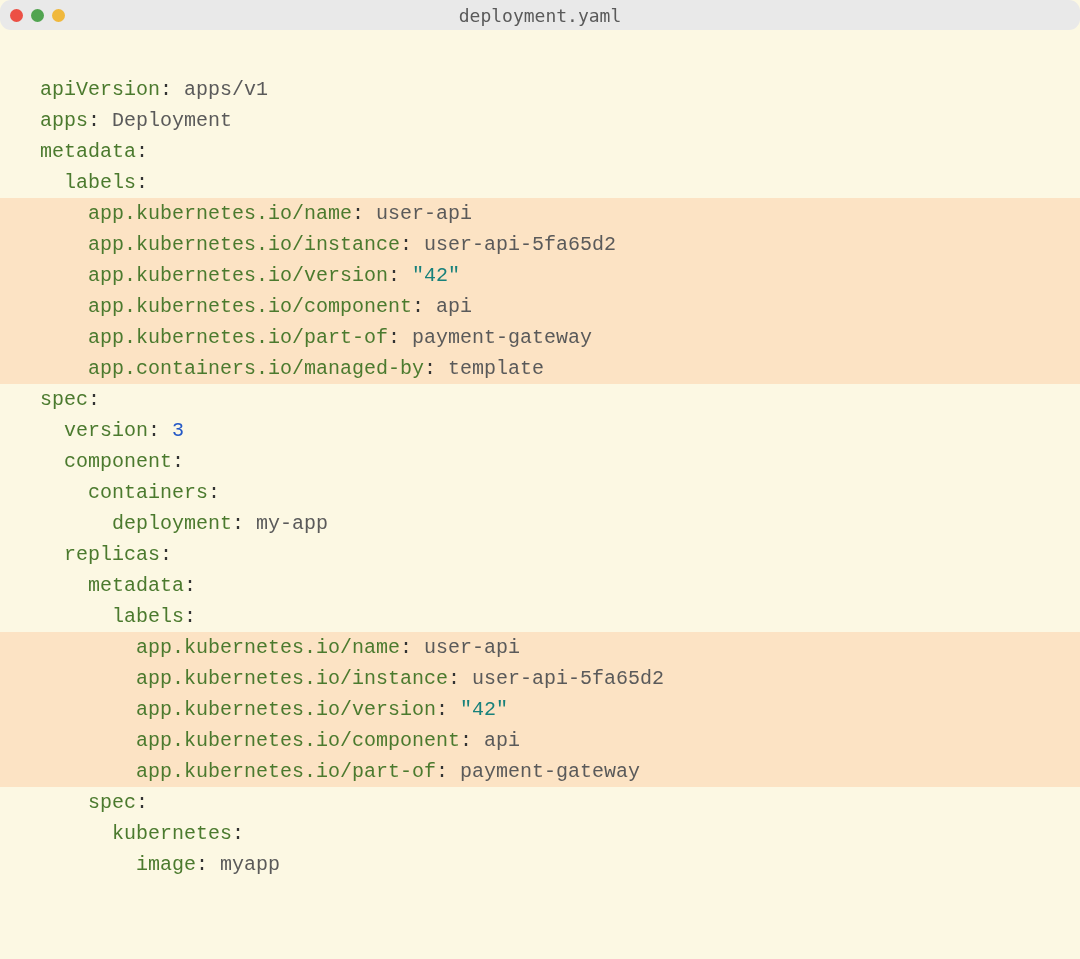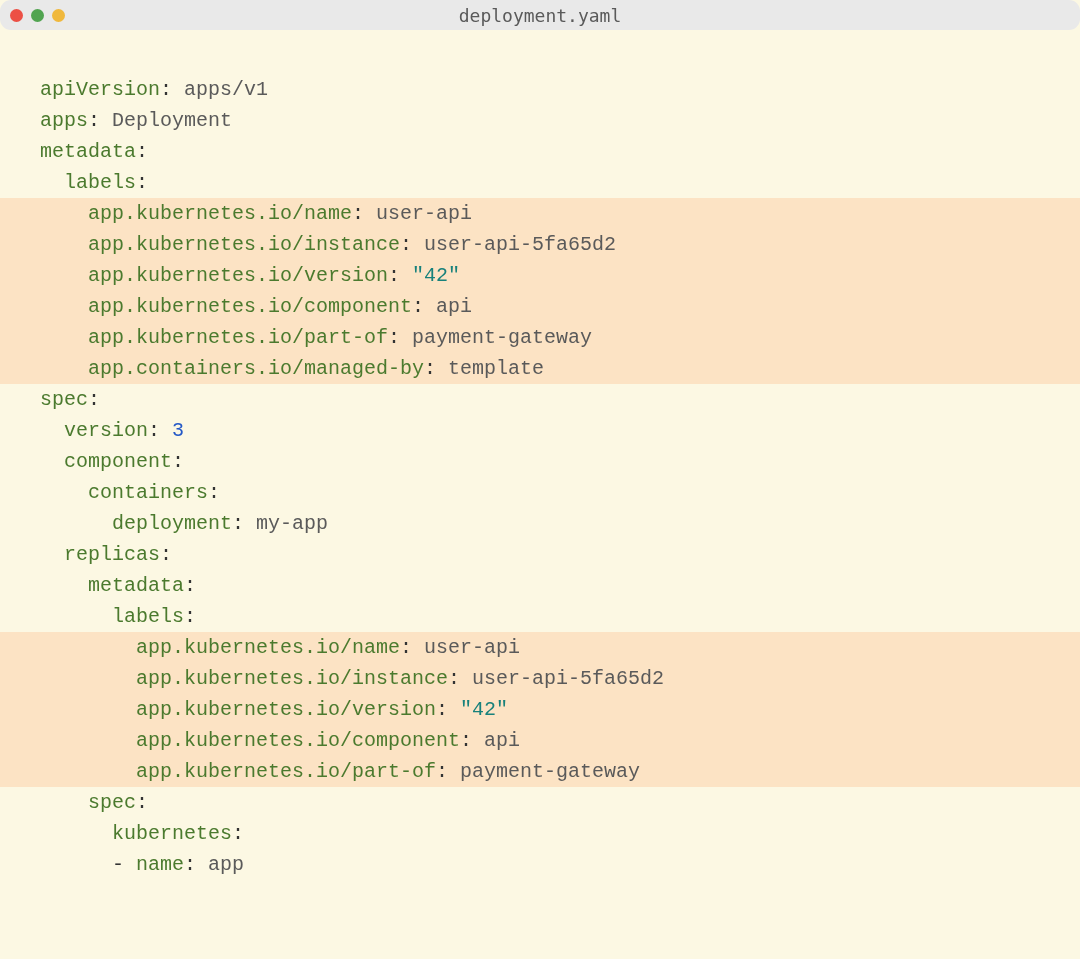--- a/index.html
+++ b/index.html
@@ -97,16 +97,16 @@
 <div class="line hl">        <span class="key">app.kubernetes.io/version</span><span class="punct">: </span><span class="str">"42"</span></div>
 
 <div class="line hl">        <span class="key">app.kubernetes.io/component</span><span class="punct">: </span><span class="plain">api</span></div>
 
 <div class="line hl">        <span class="key">app.kubernetes.io/part-of</span><span class="punct">: </span><span class="plain">payment-gateway</span></div>
 
 <div class="line">    <span class="key">spec</span><span class="punct">:</span></div>
 
 <div class="line">      <span class="key">kubernetes</span><span class="punct">:</span></div>
 
-<div class="line">      <span class="punct">- </span><span class="key">name</span><span class="punct">: </span><span class="plain">app</span></div>
 
+<div class="line">        <span class="key">image</span><span class="punct">: </span><span class="plain">myapp</span></div>
 
 </div>
 
 </body></html>

